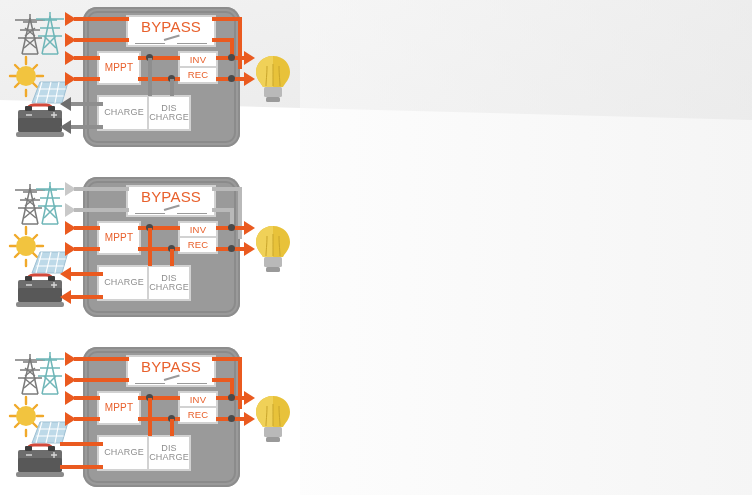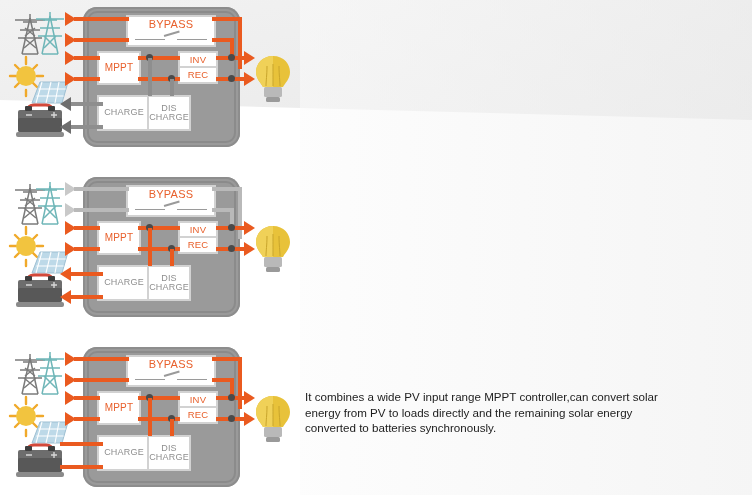--- a/index.html
+++ b/index.html
@@ -52,21 +52,21 @@
     position:absolute;background:#ffffff;border:2px solid #d2d2d2;
     display:flex;align-items:center;justify-content:center;
     font-size:9px;line-height:1.05;text-align:center;
     letter-spacing:.2px;
   }
   .blk.orange{color:#e8602c;}
   .blk.grey{color:#8e8e8e;}
 
   .b-bypass{left:43px;top:8px;width:86px;height:26px;
             flex-direction:column;justify-content:flex-start;padding-top:2px;}
-  .b-bypass .lbl{font-size:11px;color:#e8602c;}
+  .b-bypass .lbl{font-size:15px;color:#e8602c;}
   .sw{position:relative;width:72px;height:9px;margin-top:2px;}
   .sw:before{content:"";position:absolute;left:0;top:6px;width:30px;height:1.6px;background:#9a9a9a;}
   .sw:after{content:"";position:absolute;right:0;top:6px;width:30px;height:1.6px;background:#9a9a9a;}
   .sw i{position:absolute;left:29px;top:2px;width:16px;height:1.6px;background:#9a9a9a;
         transform:rotate(-16deg);transform-origin:left center;}
 
   .b-mppt{left:14px;top:44px;width:40px;height:30px;font-size:10px;}
   .b-inv{left:95px;top:44px;width:36px;height:14px;font-size:9.5px;}
   .b-rec{left:95px;top:59px;width:36px;height:14px;font-size:9.5px;}
   .b-charge{left:14px;top:88px;width:50px;height:32px;font-size:9px;}
@@ -318,23 +318,20 @@
     <div class="dot" style="left:228px;top:75px;"></div>
 
     <div class="w v on" style="left:148px;top:58px;height:38px;"></div>
     <div class="w v on" style="left:170px;top:79px;height:17px;"></div>
     <div class="arrow left on" style="left:60px;top:97px;"></div>
     <div class="w h on" style="left:71px;top:102px;width:32px;"></div>
     <div class="arrow left on" style="left:60px;top:120px;"></div>
     <div class="w h on" style="left:71px;top:125px;width:32px;"></div>
   </div>
 
-  <div class="para" id="para-2">It combines a wide PV input range MPPT controller,can convert solar
-energy from PV to loads directly and the remaining solar energy
-converted to batteries synchronously.</div>
 </div>
 
 <div class="row" id="row-3">
   <div class="diagram">
 
     <svg class="icon ic-grid" viewBox="0 0 62 48">
       <g stroke="#7b7b7b" stroke-width="1.5" fill="none">
         <path d="M14 46 L22 10 M30 46 L22 10 M14 46 L30 46"></path>
         <path d="M10 30 L34 30 M12 22 L32 22 M15 14 L29 14"></path>
         <path d="M16 40 L28 30 M16 30 L28 40 M17 28 L27 20 M17 20 L27 28"></path>

